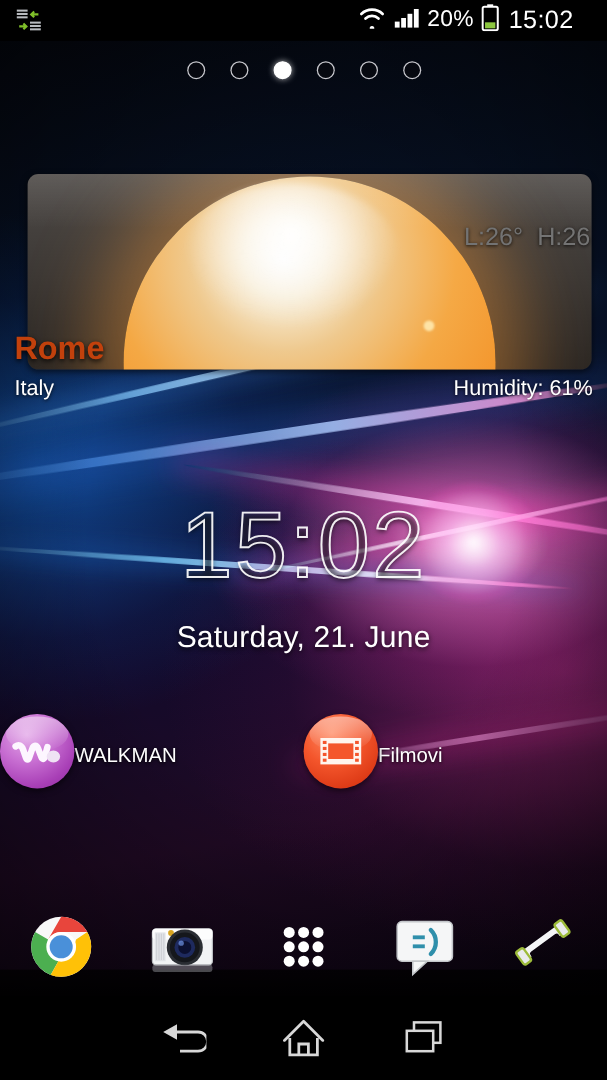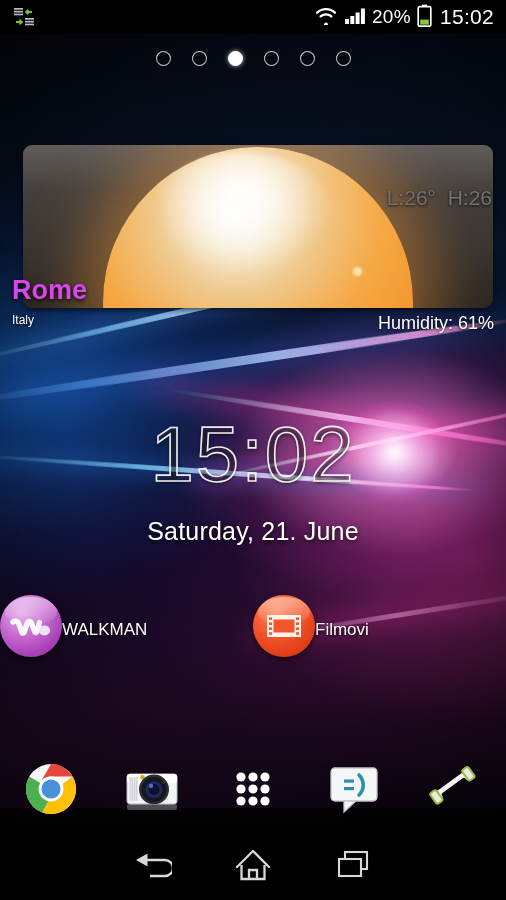--- a/index.html
+++ b/index.html
@@ -38,21 +38,21 @@
       transform:rotate(-9deg);box-shadow:0 0 24px 9px rgba(255,50,170,.22);}
   .glow-core{position:absolute;left:340px;top:402px;width:110px;height:100px;border-radius:50%;
       background:radial-gradient(circle,rgba(255,255,255,.92) 0%,rgba(255,190,245,.55) 30%,rgba(255,90,200,.18) 60%,rgba(0,0,0,0) 78%);filter:blur(2px);}
   #wallvignette{position:absolute;left:0;top:0;width:506px;height:830px;
       background:radial-gradient(ellipse 400px 520px at 253px 430px,rgba(0,0,0,0) 45%,rgba(0,0,0,.55) 100%);}
 
   
   #statusbar{position:absolute;left:0;top:0;width:506px;height:34px;background:#000;
       display:flex;align-items:center;z-index:40;}
   #sb-left{display:flex;align-items:center;padding-left:12px;flex:1;}
-  #sb-right{display:flex;align-items:center;gap:6px;padding-right:12px;}
+  #sb-right{display:flex;align-items:center;gap:6px;padding-right:28px;}
   .sync-ico{width:24px;height:20px;position:relative;}
   .sb-txt{color:#fff;font-size:19px;letter-spacing:.3px;}
   #sb-clock{color:#fff;font-size:21px;letter-spacing:.3px;margin-left:2px;}
 
   
   #pagedots{position:absolute;top:48px;left:0;width:506px;height:20px;display:flex;
       justify-content:center;align-items:center;gap:21px;z-index:30;}
   .dot{width:15px;height:15px;border-radius:50%;border:1.6px solid rgba(235,235,240,.85);
       background:rgba(10,10,14,.55);box-sizing:border-box;}
   .dot.on{background:#fff;border-color:#fff;box-shadow:0 0 5px rgba(255,255,255,.7);}
@@ -71,23 +71,23 @@
   #wx-sun-arc{position:absolute;left:50%;top:56px;width:250px;height:250px;margin-left:-125px;border-radius:50%;
       background:radial-gradient(circle at 50% 0%,rgba(255,200,120,.0) 58%,rgba(255,196,110,.30) 60%,rgba(255,190,100,0) 66%);}
   #wx-spec{position:absolute;left:330px;top:122px;width:9px;height:9px;border-radius:50%;
       background:rgba(255,236,180,.85);filter:blur(1px);}
   #wx-panel-sheen{position:absolute;left:0;top:0;width:100%;height:100%;
       background:linear-gradient(180deg,rgba(255,255,255,.10) 0%,rgba(255,255,255,0) 28%);}
   #wx-temp{position:absolute;right:14px;top:3px;color:#fff;font-size:42px;font-weight:bold;
       letter-spacing:-1px;text-shadow:0 2px 4px rgba(0,0,0,.85);}
   #wx-hilo{position:absolute;right:14px;top:56px;color:#737373;font-size:21px;
       text-shadow:0 1px 3px rgba(0,0,0,.85);white-space:pre;}
-  #wx-city{position:absolute;left:12px;top:145px;color:#d946ef;font-size:27px;font-weight:bold;
+  #wx-city{position:absolute;left:12px;top:145px;color:#c2410c;font-size:27px;font-weight:bold;
       text-shadow:0 2px 4px rgba(0,0,0,.9);}
-  #wx-country{position:absolute;left:12px;top:183px;color:#fff;font-size:12px;
+  #wx-country{position:absolute;left:12px;top:183px;color:#fff;font-size:18px;
       text-shadow:0 1px 3px rgba(0,0,0,.9);}
   #wx-cond{position:absolute;right:12px;top:145px;color:#fff;font-size:27px;font-weight:bold;
       text-shadow:0 2px 4px rgba(0,0,0,.9);}
   #wx-hum{position:absolute;right:12px;top:183px;color:#fff;font-size:18px;
       text-shadow:0 1px 3px rgba(0,0,0,.9);}
 
   
   #clockwrap{position:absolute;left:0;top:415px;width:506px;z-index:20;text-align:center;}
   #bigclock{font-size:78px;font-weight:300;letter-spacing:2px;line-height:1;
       color:rgba(255,255,255,.05);

